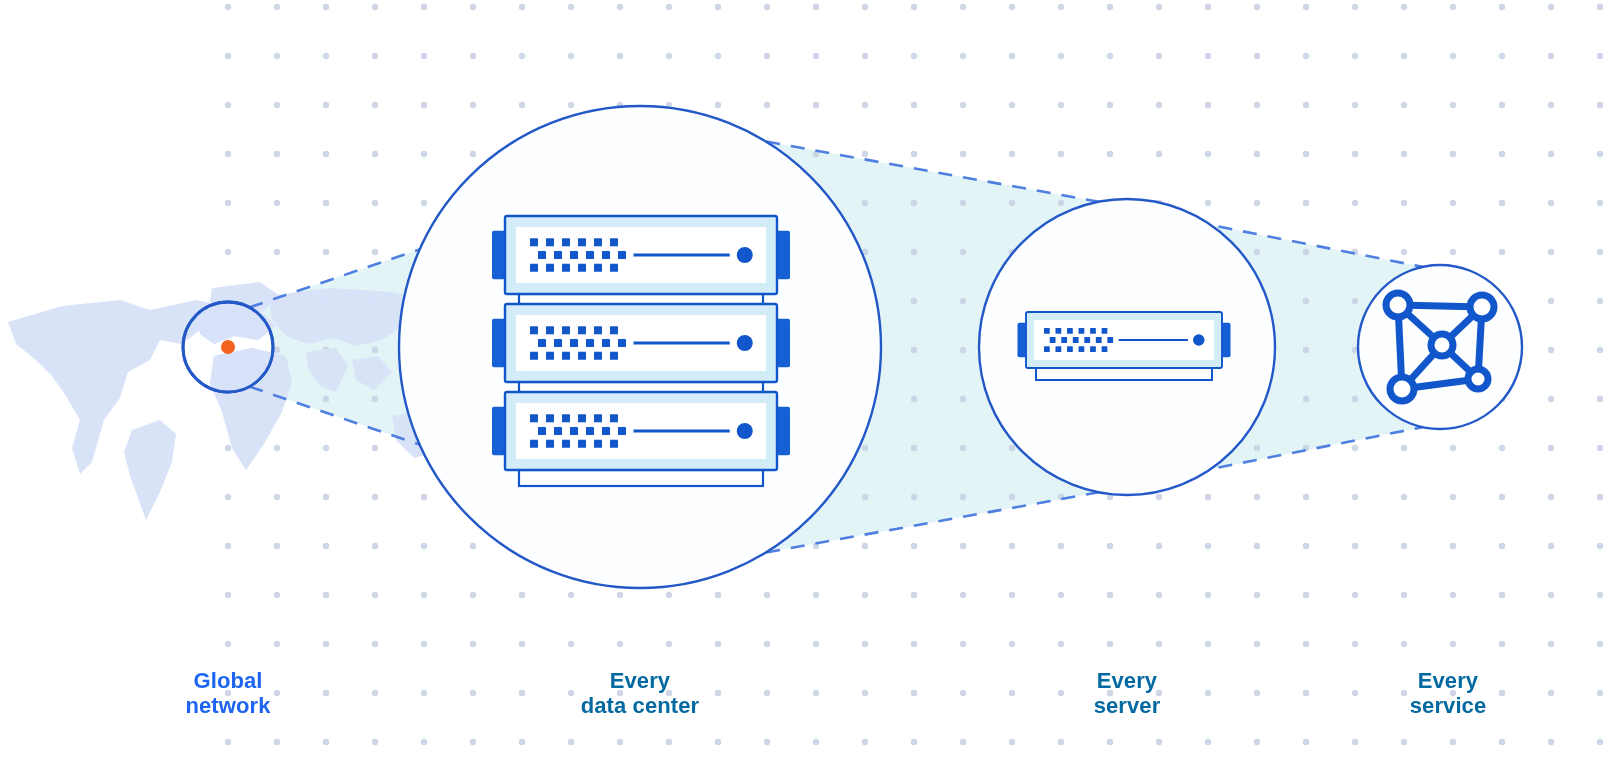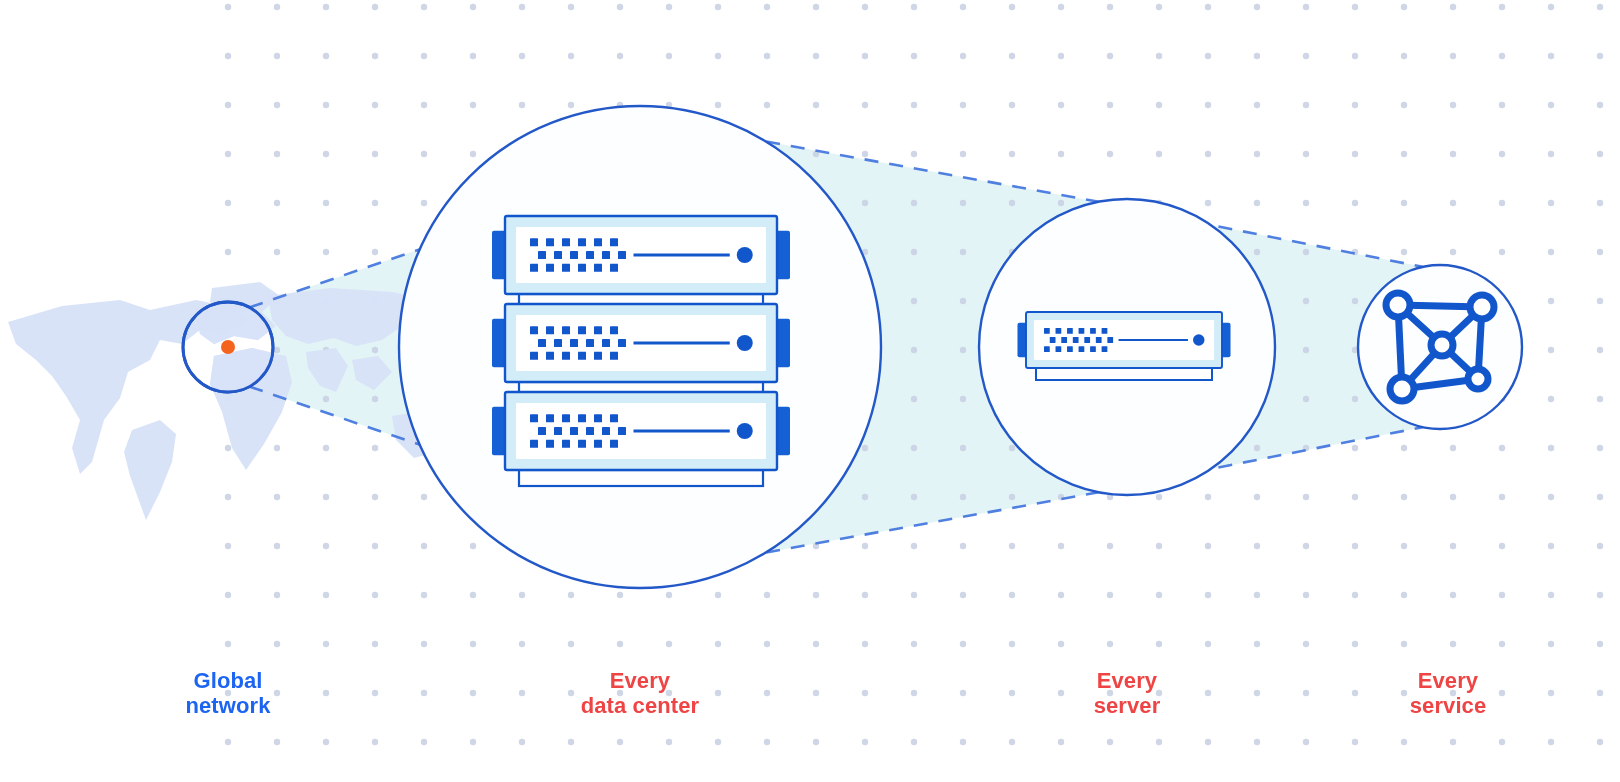--- a/index.html
+++ b/index.html
@@ -8,21 +8,21 @@
     width:1620px;height:782px;overflow:hidden;
     font-family:"Liberation Sans","DejaVu Sans",sans-serif;
     position:relative;
   }
   #stage{position:relative;width:1620px;height:768px;}
   #diagram{position:absolute;left:0;top:0;width:1620px;height:782px;display:block;}
   .lbl{
     position:absolute;text-align:center;
     font-size:22px;line-height:25px;font-weight:700;
     letter-spacing:.1px;
-    color:#ef4444;
+    color:#0369a1;
     white-space:pre-line;
     pointer-events:none;
   }
   .lbl.accent{color:#1c64f2;}
 </style>
 </head>
 <body>
 
 <div id="stage">
 

